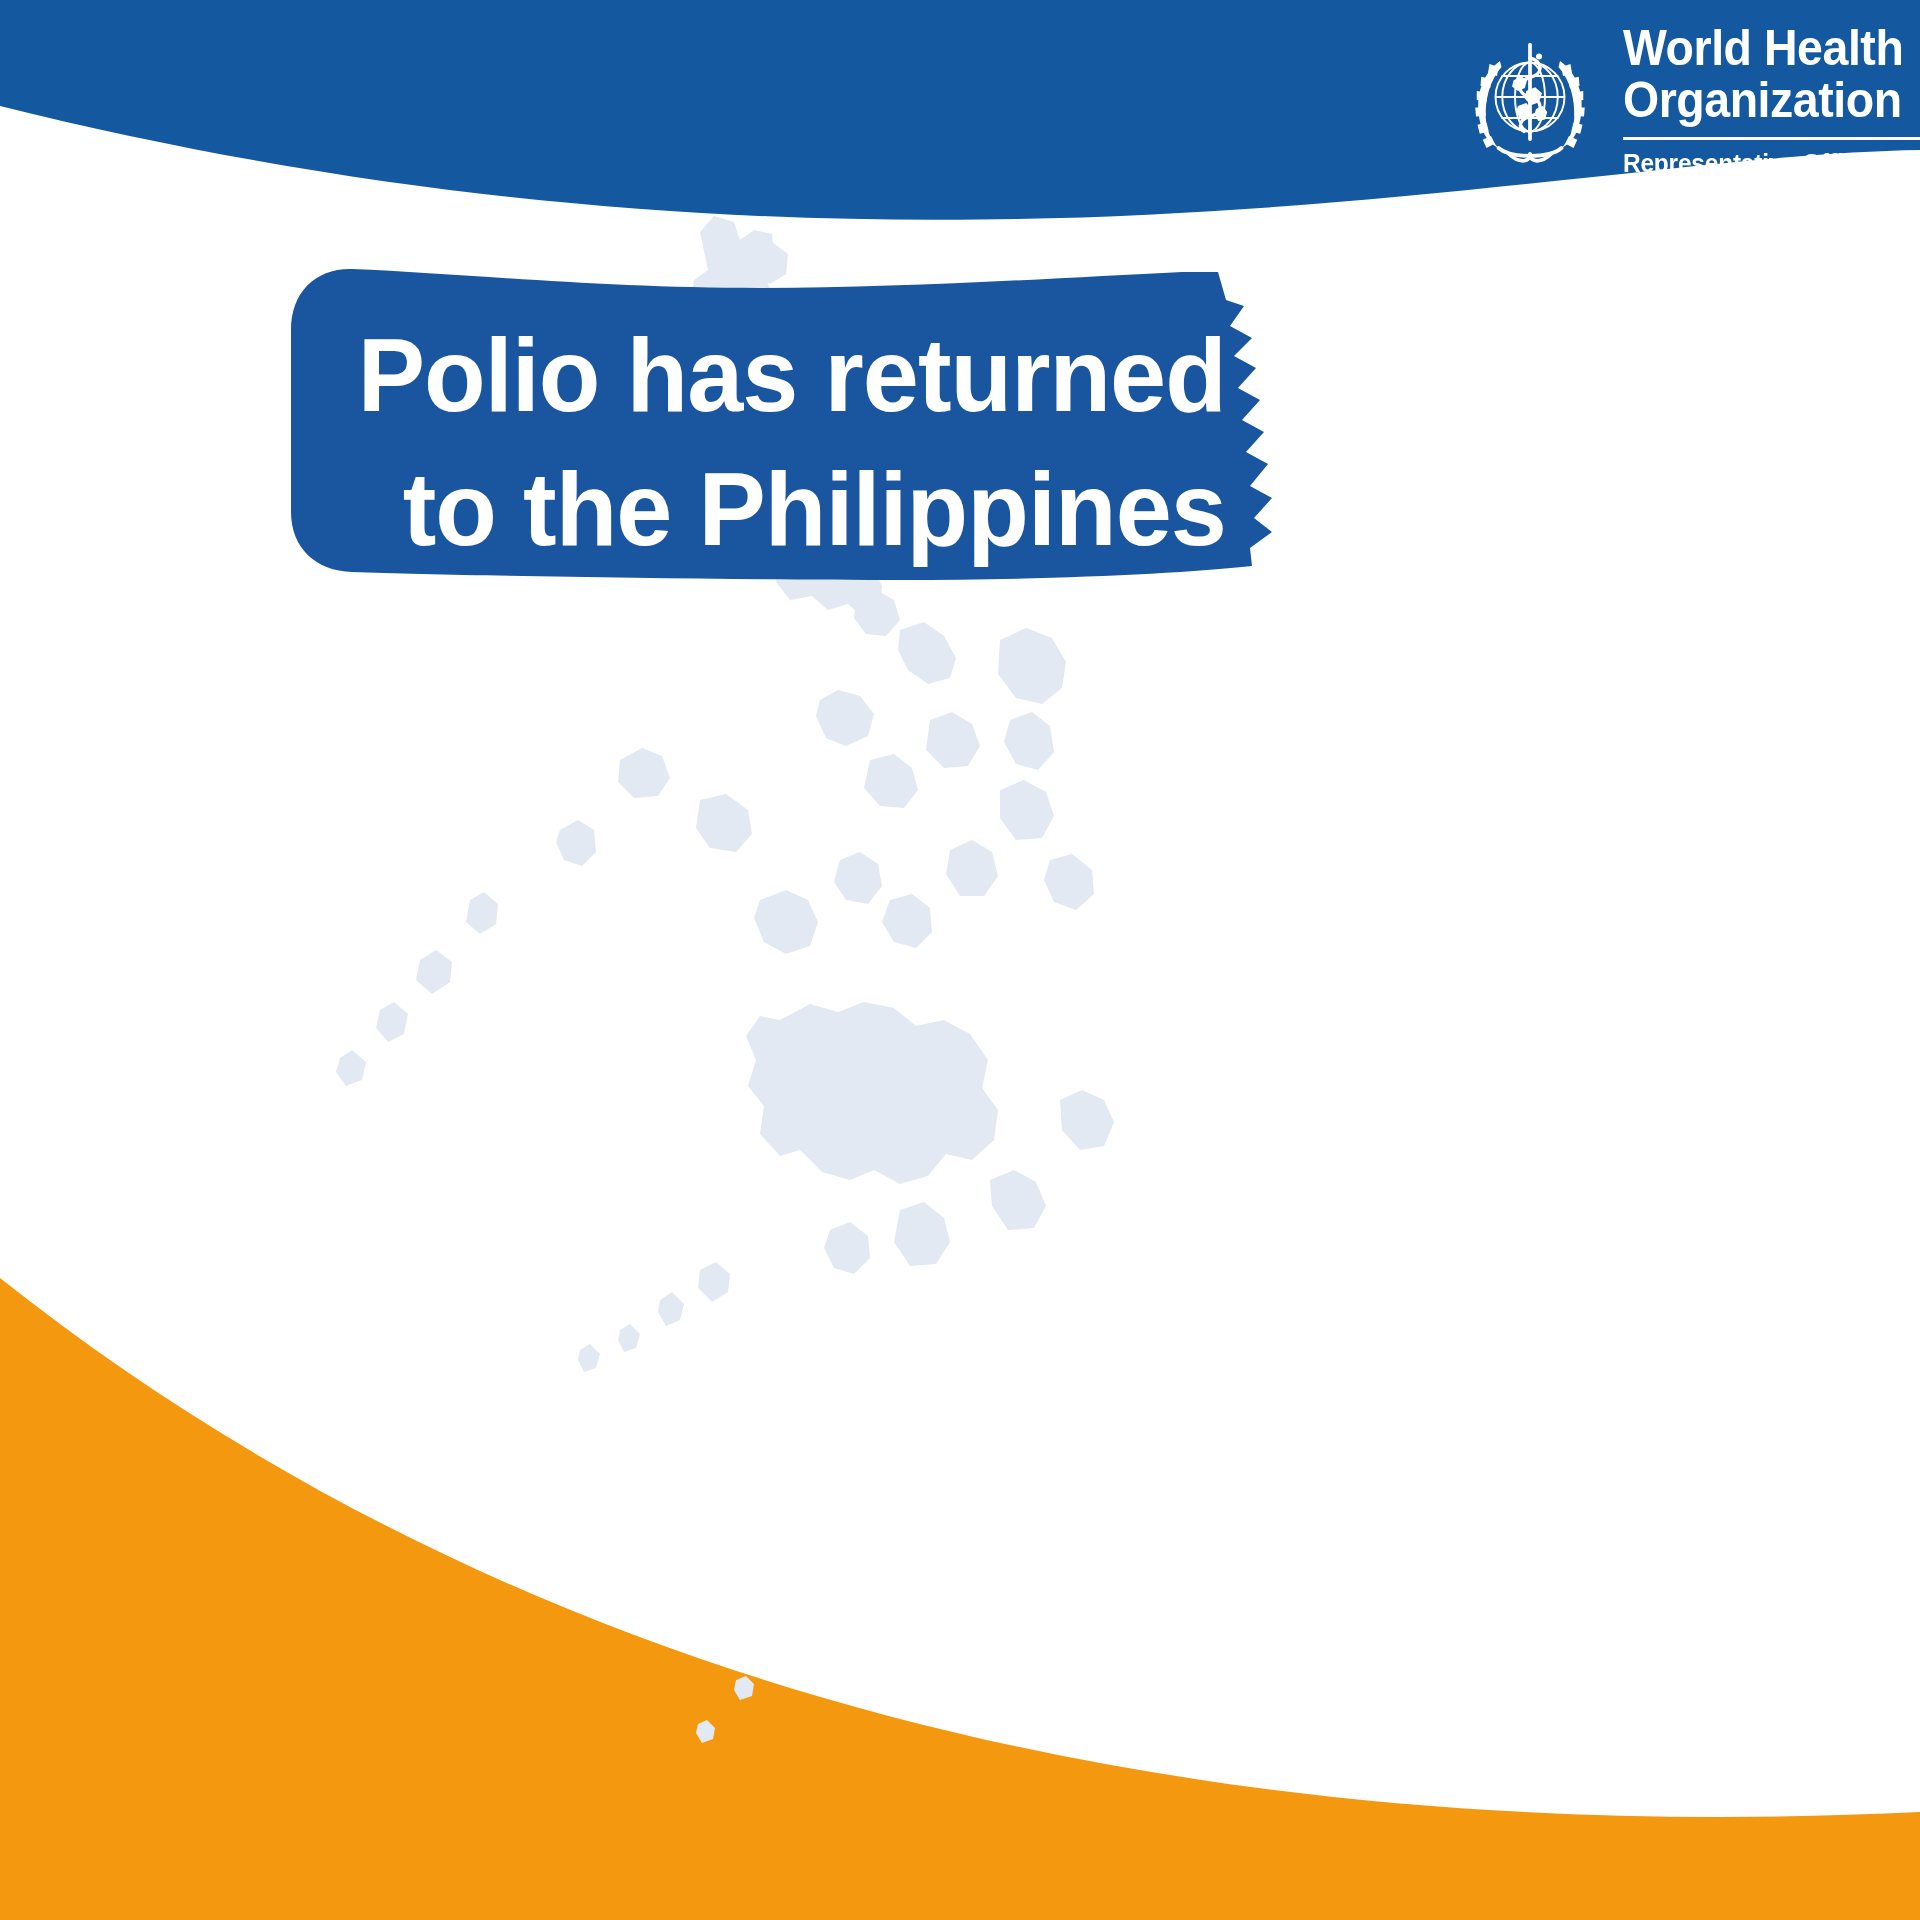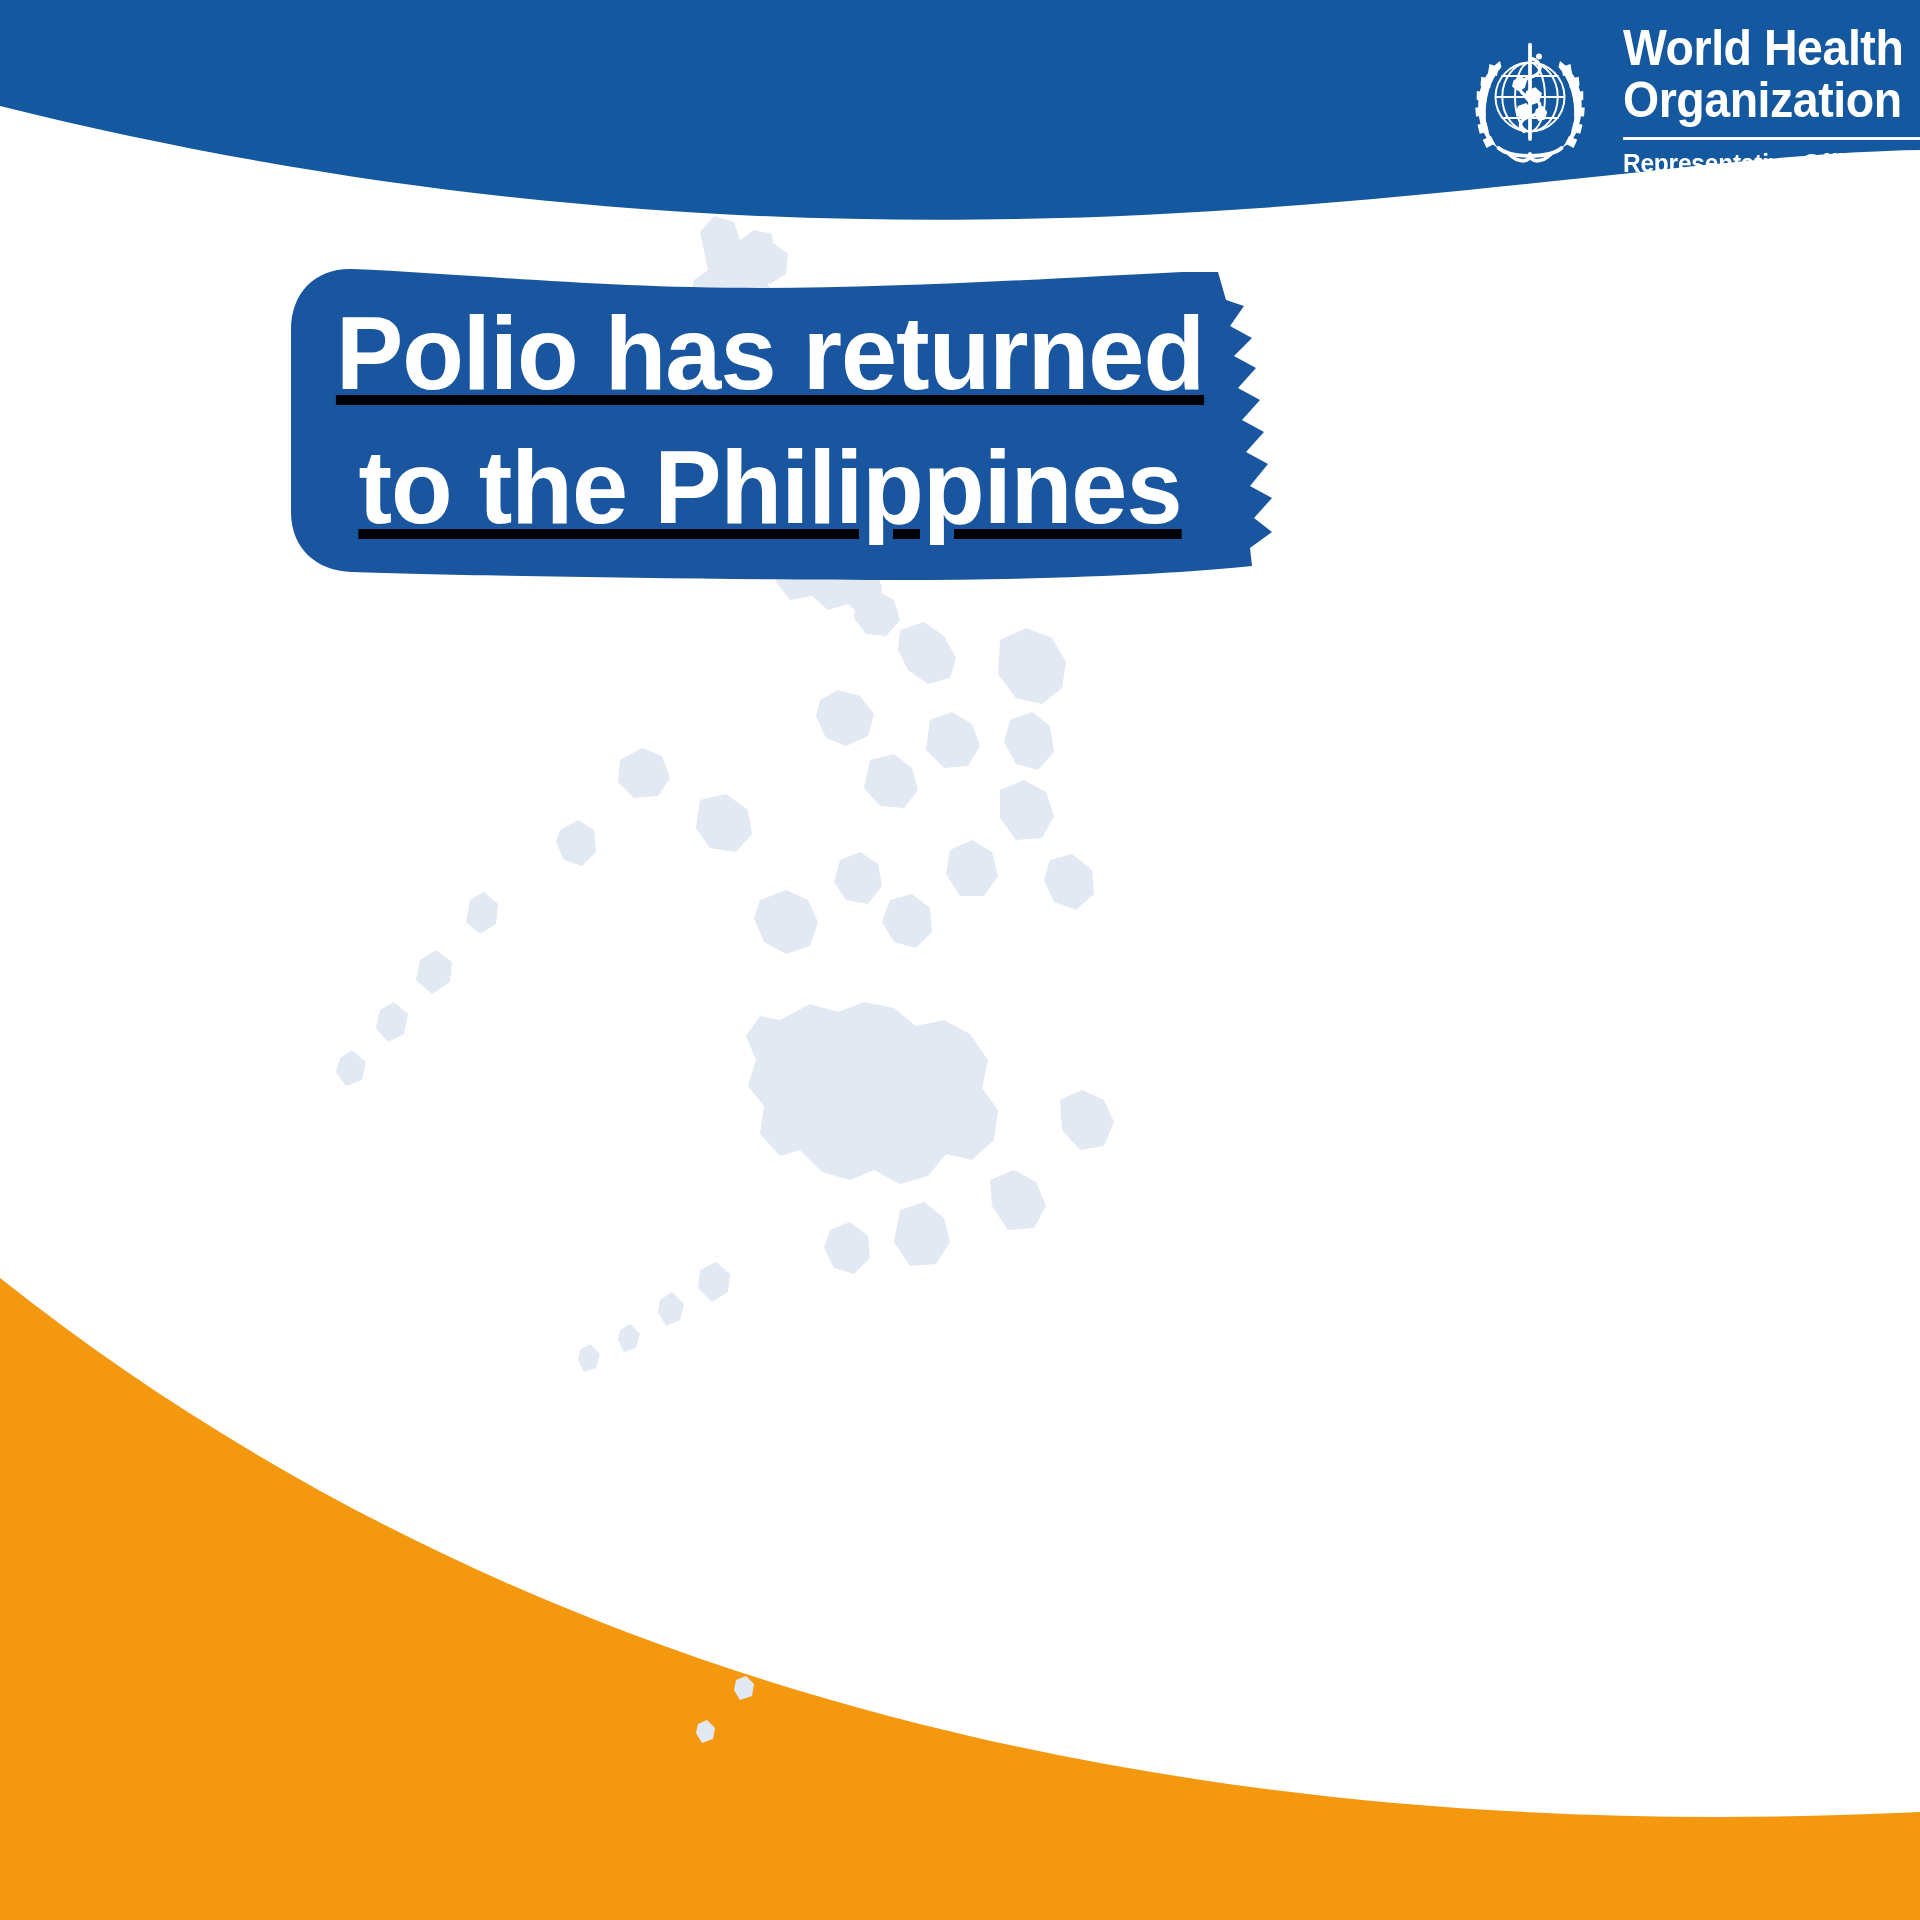--- a/index.html
+++ b/index.html
@@ -55,25 +55,24 @@
     line-height:29px;
     letter-spacing:-0.2px;
     white-space:nowrap;
     transform:scaleX(0.94);
     transform-origin:left center;
   }
 
   
   #headline{
     position:absolute;
-    left:300px; top:286px;
+    left:300px; top:308px;
     width:940px;
     z-index:30;
-    text-align:center;
-    text-decoration:underline;
+    text-align:right;
   }
   .headline-line{
     color:#ffffff;
     font-family:"Liberation Sans Narrow","Liberation Sans", sans-serif;
     font-weight:bold;
     font-size:104px;
     line-height:134px;
     letter-spacing:-1px;
     transform:scaleX(0.97);
   }

